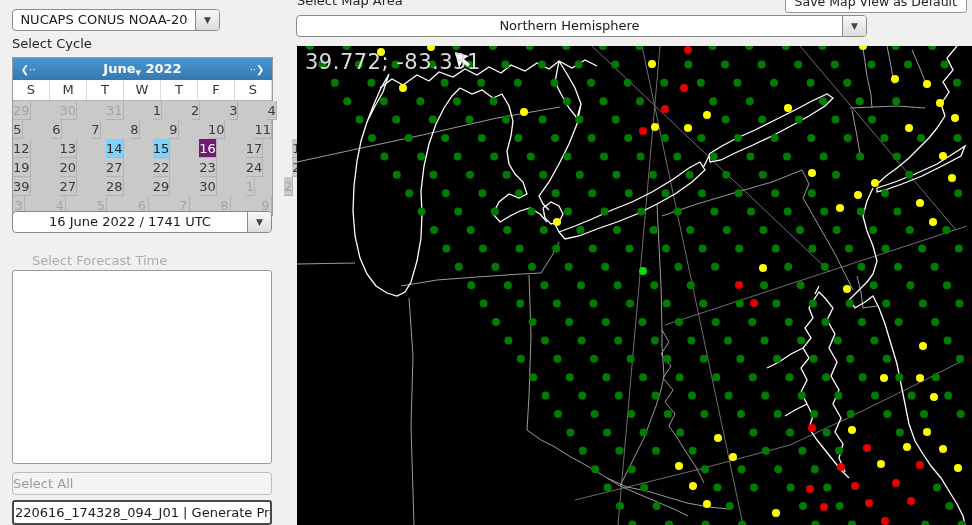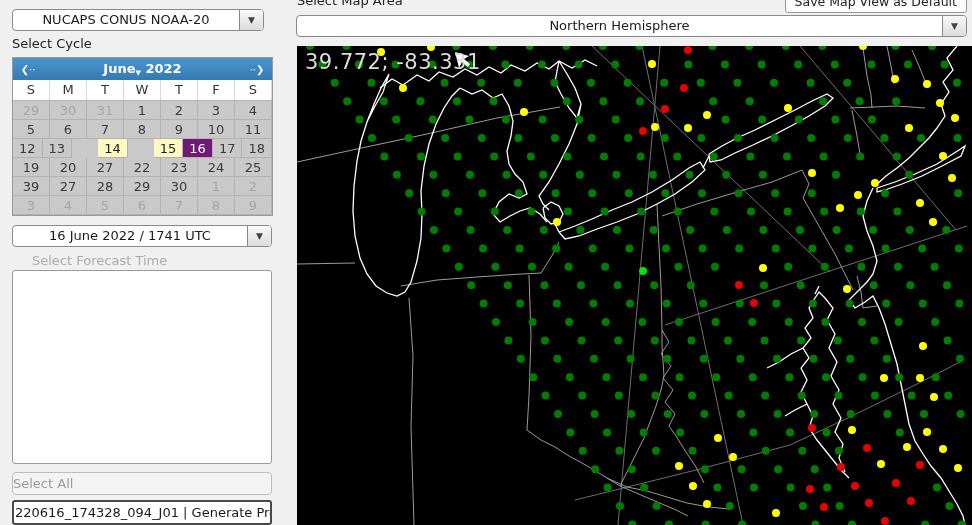--- a/index.html
+++ b/index.html
@@ -8,54 +8,54 @@
   .abs { position:absolute; }
   #page { position:relative; width:972px; height:525px; background:#f0f0f0; }
 
   
   .clip-label { left:4px; top:-12px; font-size:13px; color:#333; }
   .dropdown { display:flex; height:22px; background:#fff; border:1px solid #8a8a8a; border-radius:4px; }
   .dd-value { flex:1; text-align:center; font-size:13px; color:#1a1a1a; line-height:20px;
     white-space:nowrap; overflow:hidden; }
   .dd-btn { width:24px; border-left:1px solid #8a8a8a; background:linear-gradient(#f8f8f8,#dcdcdc);
     border-radius:0 3px 3px 0; text-align:center; font-size:9px; color:#444; line-height:20px; cursor:pointer; }
-  #product-dd { left:12px; top:9px; width:252px; }
+  #product-dd { left:12px; top:9px; width:208px; }
   #select-cycle { left:12px; top:36px; font-size:13px; color:#222; }
   #calendar { left:12px; top:57px; width:261px; border:1px solid #9a9a9a; background:#c9c9c9; }
   #cal-head { height:22px; background:linear-gradient(#4a96cf,#3579b2); color:#fff; display:flex;
     align-items:center; font-size:13px; font-weight:bold; }
   #cal-head .arrow { width:30px; text-align:center; font-size:10px; cursor:pointer; font-weight:normal; }
   #cal-title { flex:1; text-align:center; }
   #cal-title .caret { font-size:7px; vertical-align:-2px; }
   #cal-dayrow { display:flex; background:#fff; border-bottom:1px solid #b5b5b5; }
   #cal-dayrow div { width:37.28px; height:20px; text-align:center; font-size:13px; color:#333; line-height:20px;
     border-right:1px solid #d8d8d8; }
   #cal-grid { }
-  .cal-week { display:flex; }
+  .cal-week { display:flex;gap:29px; }
   .cal-cell { width:37.28px; height:19px; text-align:center; font-size:13px; line-height:19px;
     border-right:1px solid #b2b2b2; border-bottom:1px solid #b2b2b2; background:#c9c9c9; color:#3a3a3a; cursor:pointer; }
   .cal-cell.m { color:#a5a5a5; }
-  .cal-cell.w { background:#fef9c3; color:#222;margin-left:26px; }
+  .cal-cell.w { background:#7dd3fc; color:#222; }
   .cal-cell.sel { background:#701a75; color:#fff; }
-  #cycle-dd { left:12px; top:225px; width:260px; }
+  #cycle-dd { left:12px; top:211px; width:260px; }
   #select-forecast { left:12px; top:253px; font-size:13px; color:#ababab;margin-left:20px; }
   #forecast-list { left:12px; top:270px; width:260px; height:194px; background:#fff;
     border:1px solid #9a9a9a; border-radius:3px; }
   #select-all { left:12px; top:472px; width:260px; height:23px; background:#f3f3f3;
     border:1px solid #bdbdbd; border-radius:4px; color:#9b9b9b; font-size:13px; 
     line-height:21px; cursor:pointer; }
   #gen-input { left:12px; top:500px; width:260px; height:25px; background:#fff;
     border:2px solid #4a4a4a; border-radius:3px; font-size:13px; color:#1a1a1a; line-height:21px;
     padding-left:1px; white-space:nowrap; overflow:hidden; cursor:pointer; }
 
   
   #map-area-label { left:297px; top:-7px; font-size:13px; color:#222; }
   #save-default { right:5px; top:-9px; height:22px; background:#fdfdfd; border:1px solid #979797;
     border-radius:3px; font-size:12.5px; color:#222; padding:0 9px; line-height:20px; cursor:pointer; }
-  #area-dd { left:296px; top:15px; width:671px; }
+  #area-dd { left:296px; top:15px; width:571px; }
 
   
   #map { left:297px; top:46px; width:798px; height:479px; background:#000; overflow:hidden; cursor:crosshair; }
   #coord { position:absolute; left:8px; top:4px; font-size:21px; color:#dcdcdc; letter-spacing:0.5px; }
 </style>
 </head>
 <body>
 
 <div id="page">
 

